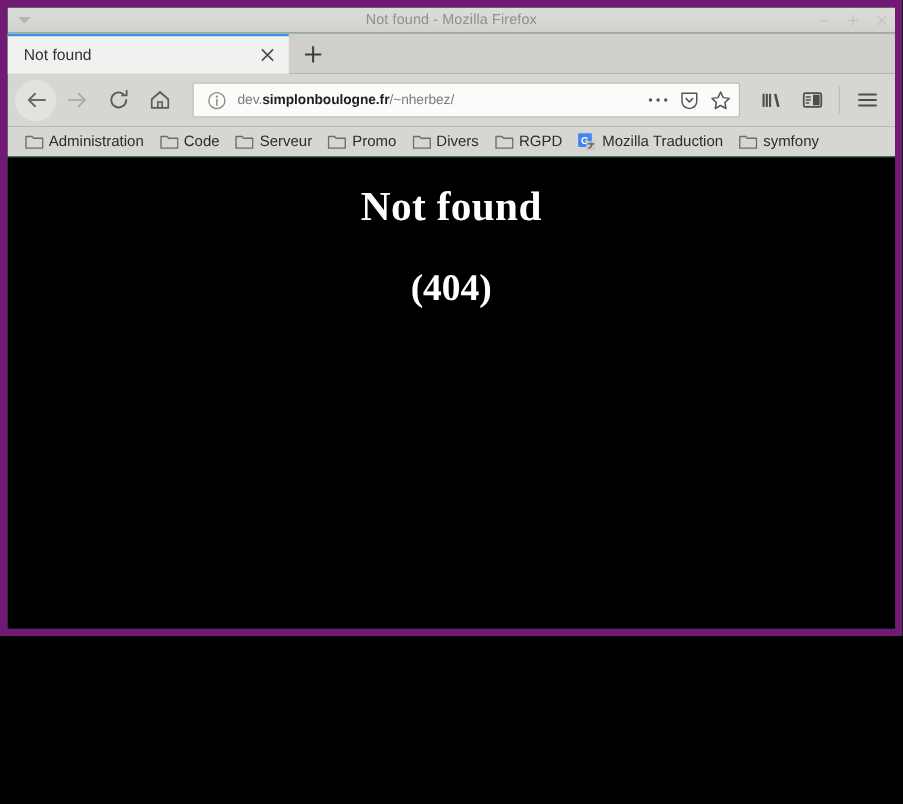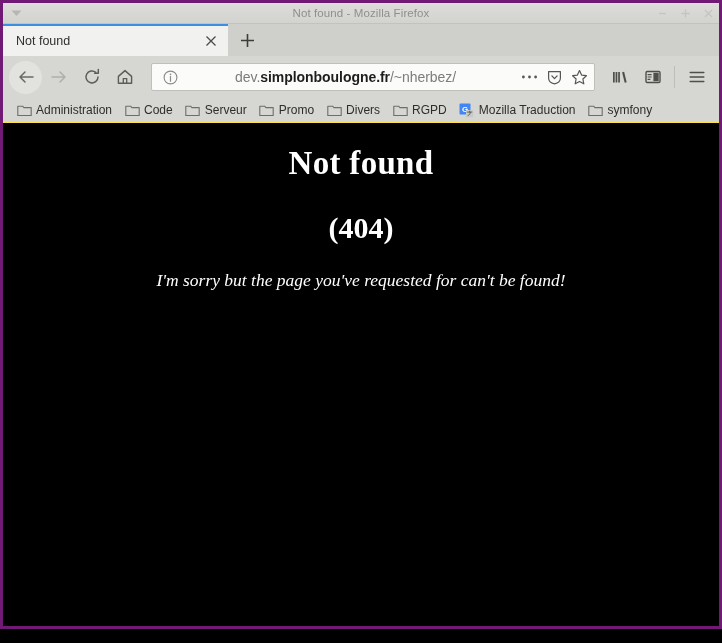--- a/index.html
+++ b/index.html
@@ -7,26 +7,26 @@
     padding: 0;
     background: #000;
   }
   body {
     font-family: "Liberation Sans", sans-serif;
     -webkit-font-smoothing: antialiased;
   }
 
   #app {
     width: 722px;
-    height: 629px;
+    height: 509px;
     position: relative;
     overflow: hidden;
-    background: #fde047;
-    box-sizing: border-box;
-    border: 3px solid #701a75;
+    background: #14532d;
+    box-sizing: border-box;
+    border: 6px solid #701a75;
   }
 
   
   .titlebar {
     height: 21px;
     background: linear-gradient(to bottom, #dcdcd8 0%, #d2d2ce 100%);
     border-bottom: 1px solid #c2c2be;
     display: flex;
     align-items: center;
     position: relative;
@@ -148,27 +148,26 @@
   }
   .url-ident {
     width: 20px; height: 20px;
     display:flex; align-items:center; justify-content:center;
     color: #8a8a87;
     flex: none;
   }
   .url-ident svg { display:block; }
   .url-text {
     flex: 1;
-    font-size: 14px;
+    font-size: 11px;
     color: #7d7c7a;
     white-space: nowrap;
     overflow: hidden;
     padding-left: 7px;
     letter-spacing: -0.05px;
-    margin-left: 48px;
   }
   .url-text .host { color: #1e1e1c; font-weight: bold; }
   .url-icon {
     width: 25px; height: 24px;
     display: flex; align-items: center; justify-content: center;
     color: #575654;
     flex: none;
   }
   .url-icon svg { display: block; }
 
@@ -481,17 +480,16 @@
       </span>
       <span class="bm-label">symfony</span>
     </div>
 
   </div>
 
   <div class="content">
     <div class="page-inner">
       <h1 class="err-title">Not found</h1>
       <h2 class="err-code">(404)</h2>
-      <p class="err-msg">I'm sorry but the page you've requested for can't be found!</p>
     </div>
   </div>
 
 </div>
 
 </body></html>

